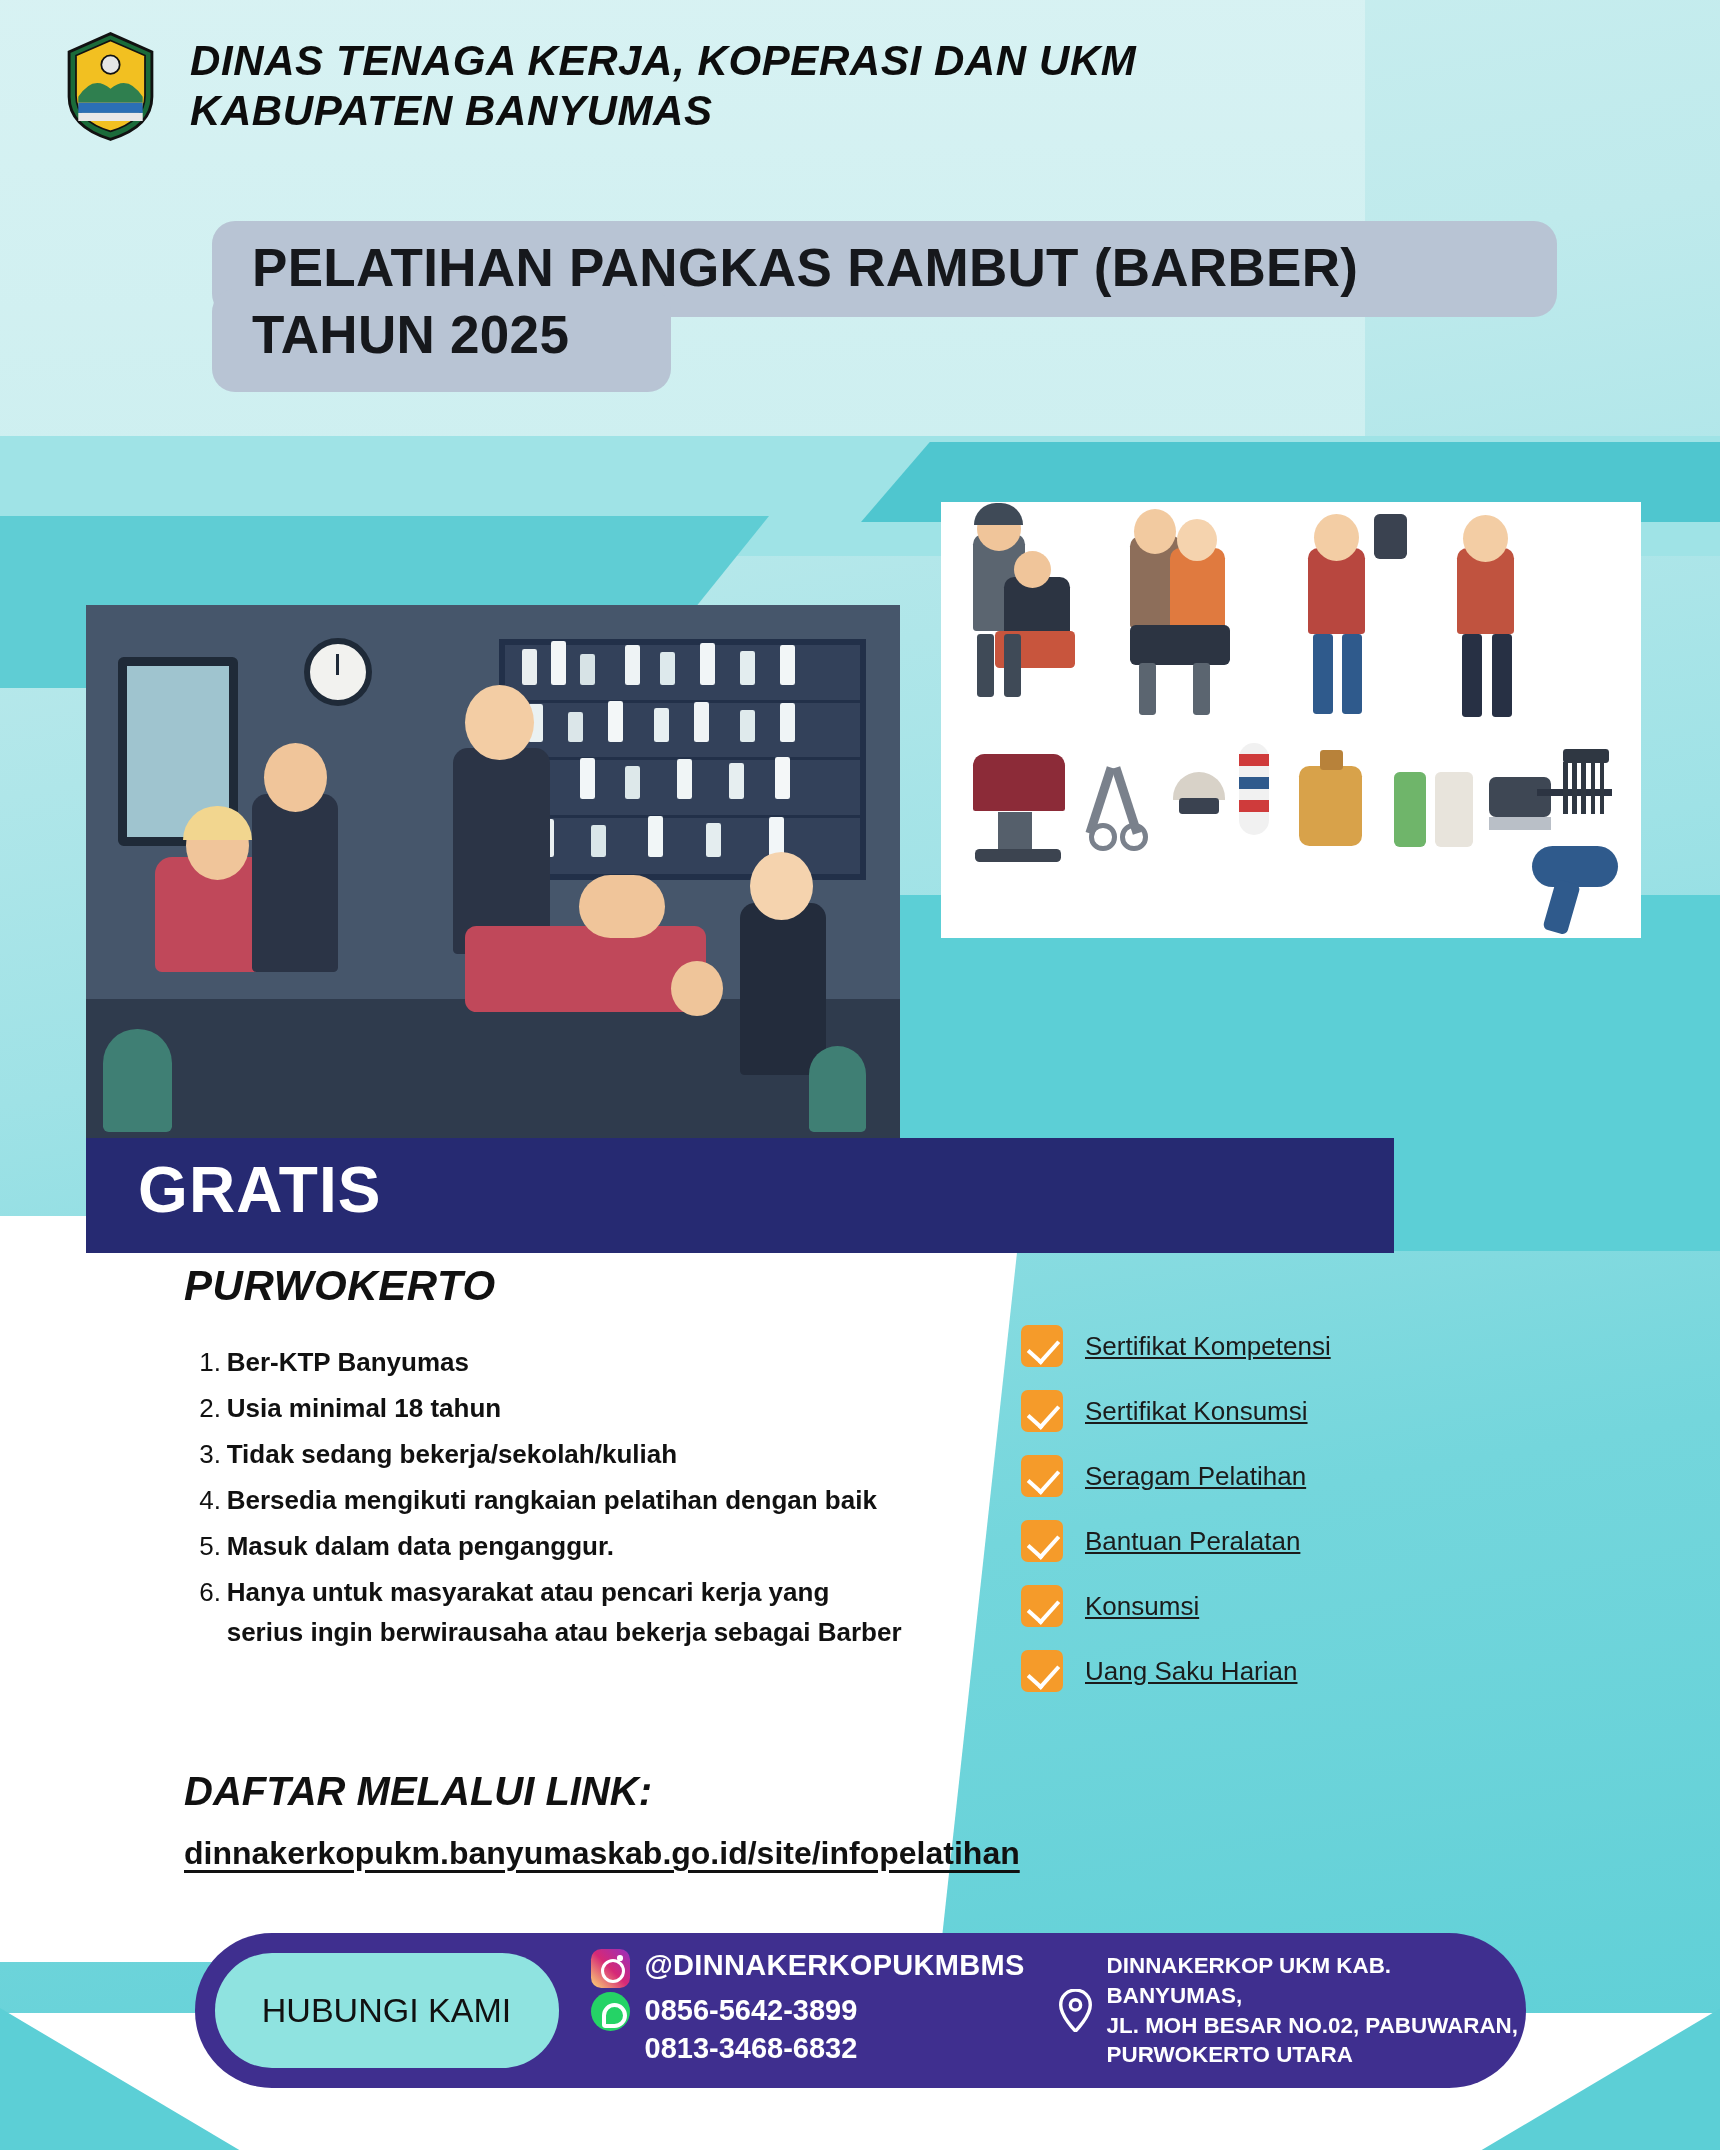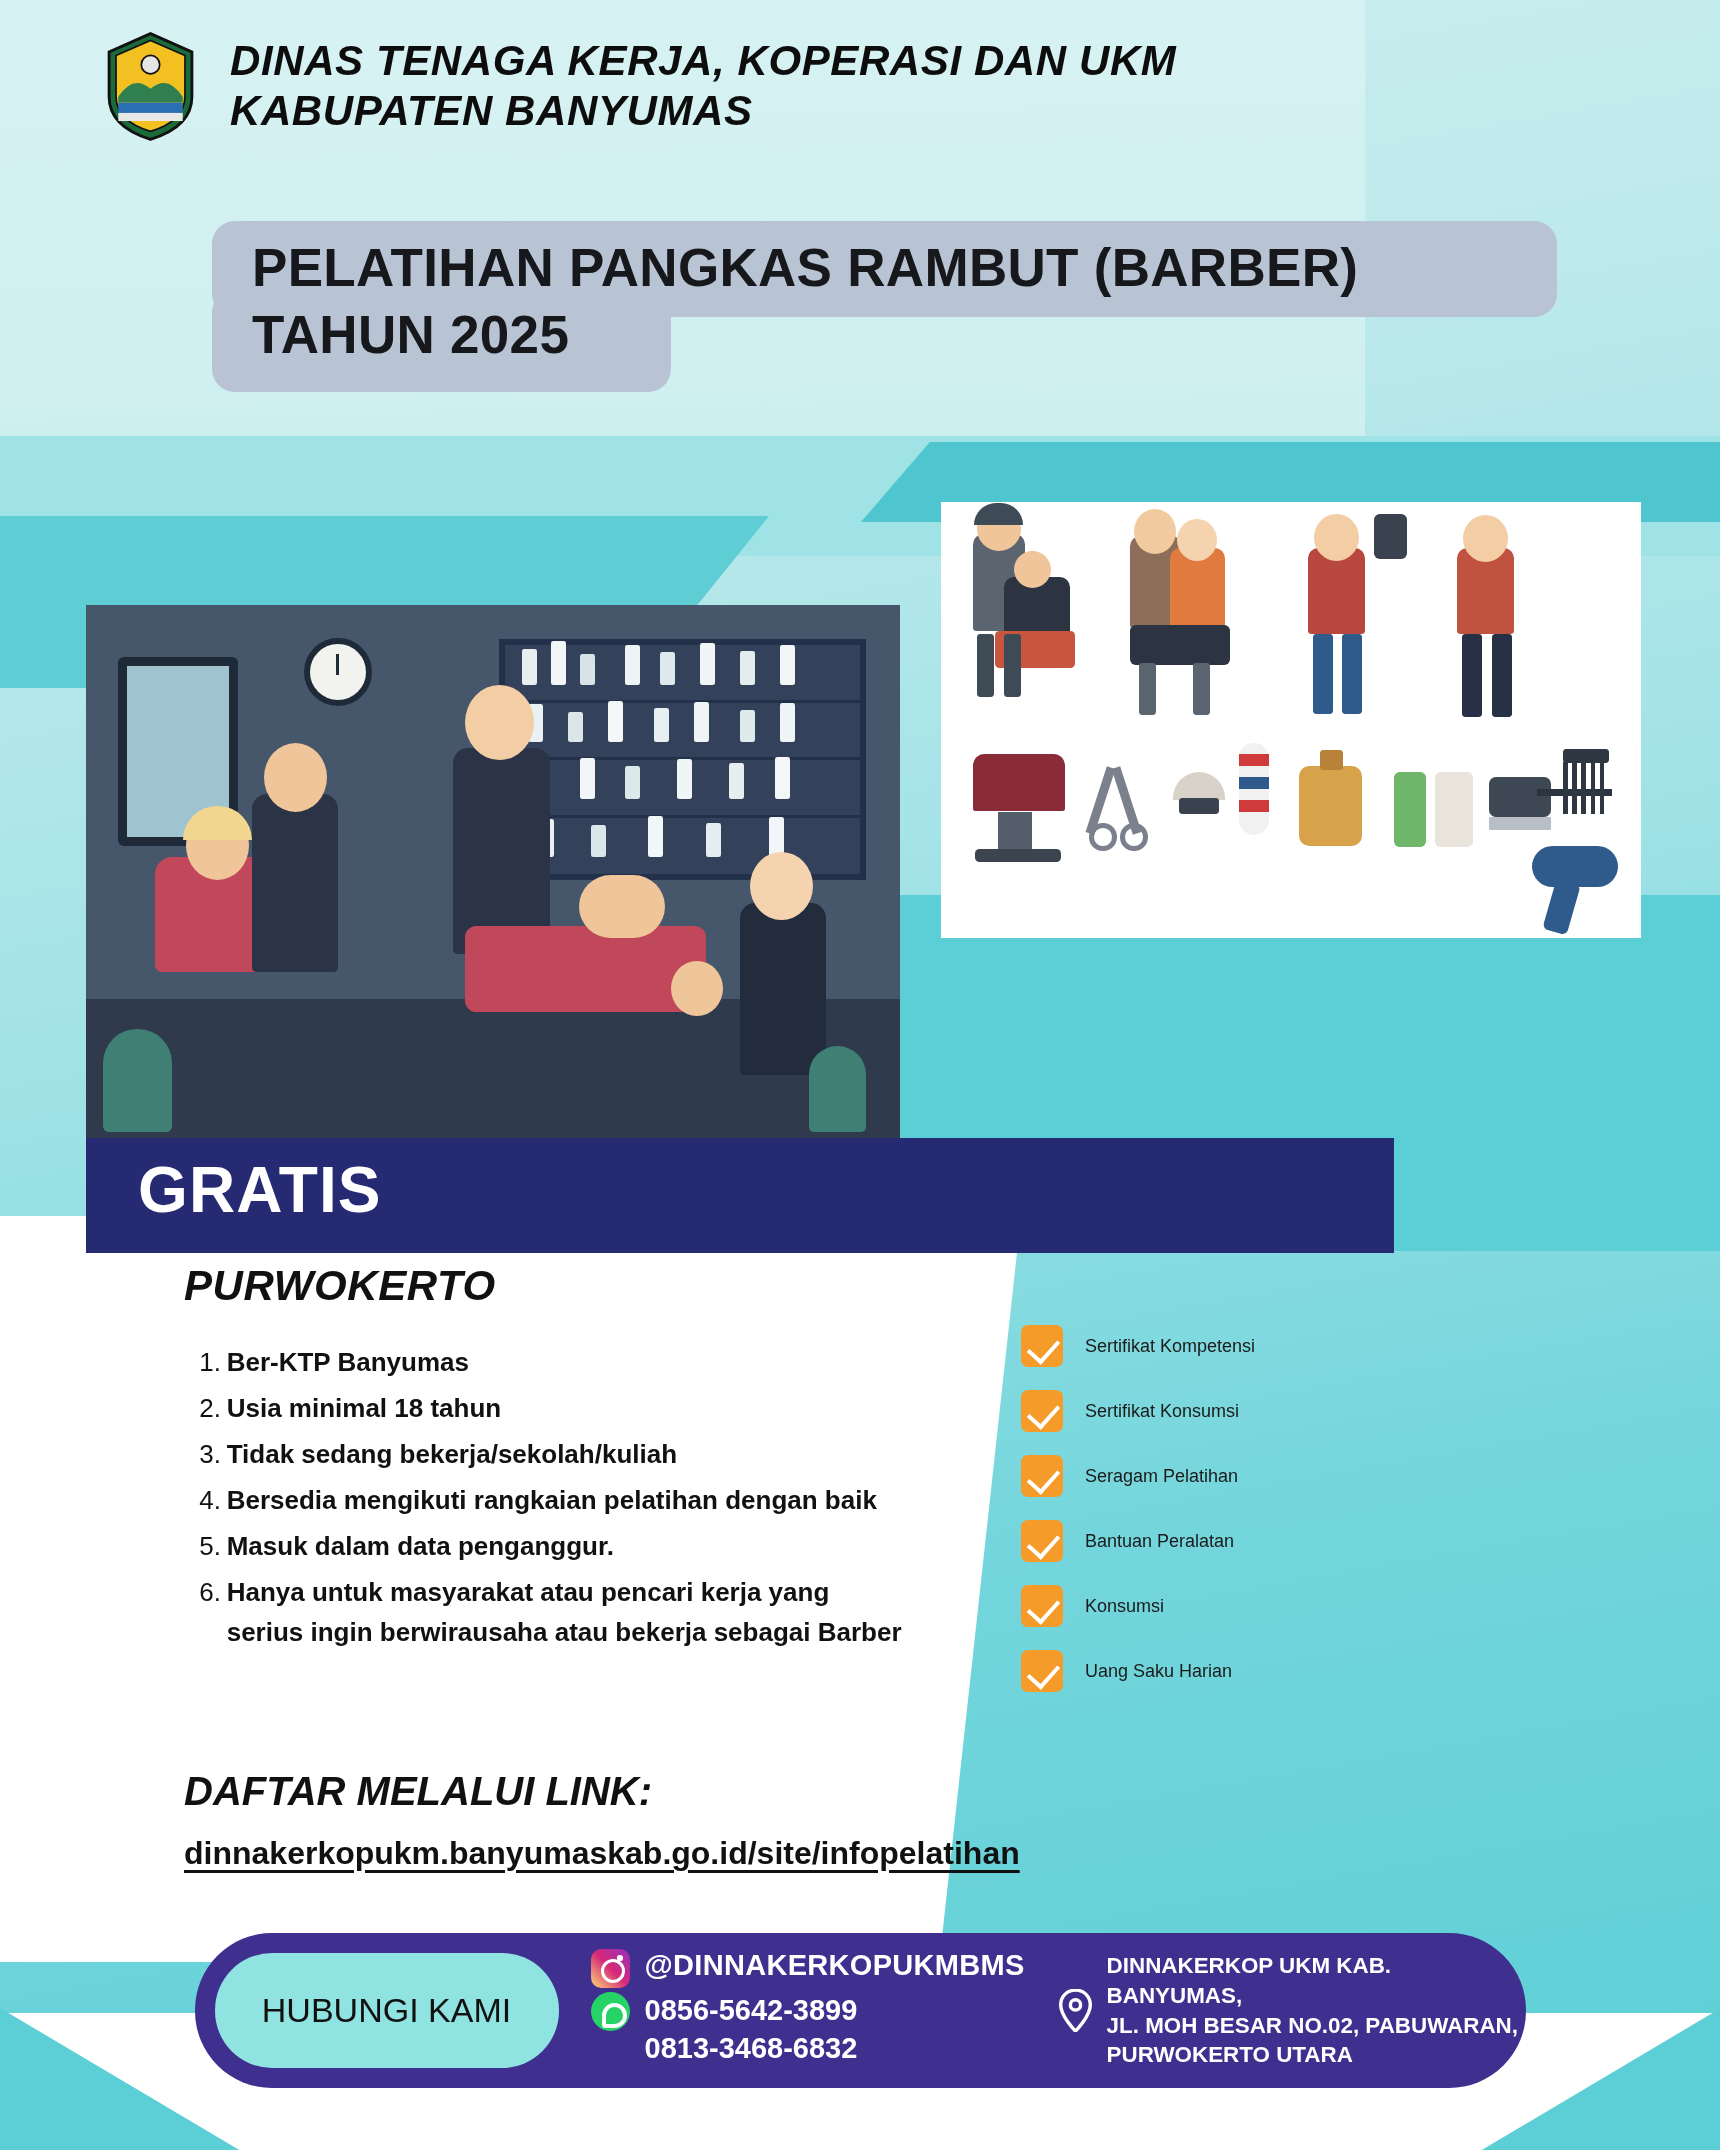--- a/index.html
+++ b/index.html
@@ -91,21 +91,21 @@
     z-index: 3;
   }
 
   
   .header {
     position: absolute;
     left: 0; top: 0;
     width: 1707px; height: 172px;
     display: flex;
     align-items: center;
-    padding-left: 93px;
+    padding-left: 53px;
     z-index: 5;
   }
   .logo {
     width: 115px; height: 115px;
     flex: 0 0 115px;
     position: relative;
   }
   .logo svg { width: 115px; height: 115px; display: block; }
   .header-text {
     margin-left: 22px;
@@ -303,22 +303,23 @@
   .fac-check:after {
     content: "";
     position: absolute;
     left: 12.6px; top: 8px;
     width: 15px; height: 25px;
     border: 4.6px solid #ffffff;
     border-top: none; border-left: none;
     transform: rotate(42deg);
   }
   .fac-label {
-    font-size: 18px;
+    font-size: 26px;
     color: #1b1b1b;
+    text-decoration: underline;
   }
 
   
   .daftar-title {
     position: absolute;
     left: 184px; top: 1769px;
     font-size: 40px;
     font-weight: bold;
     font-style: italic;
     color: #111;

